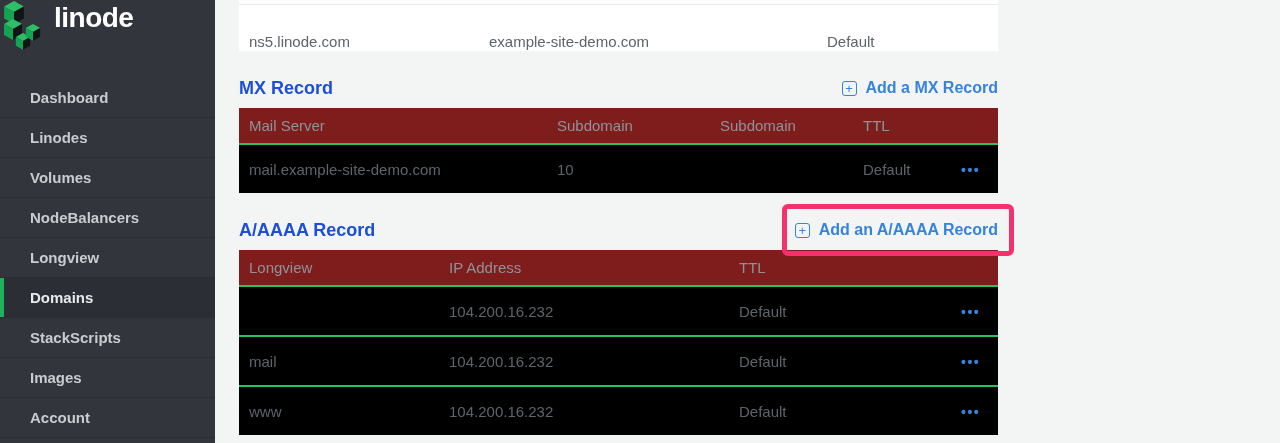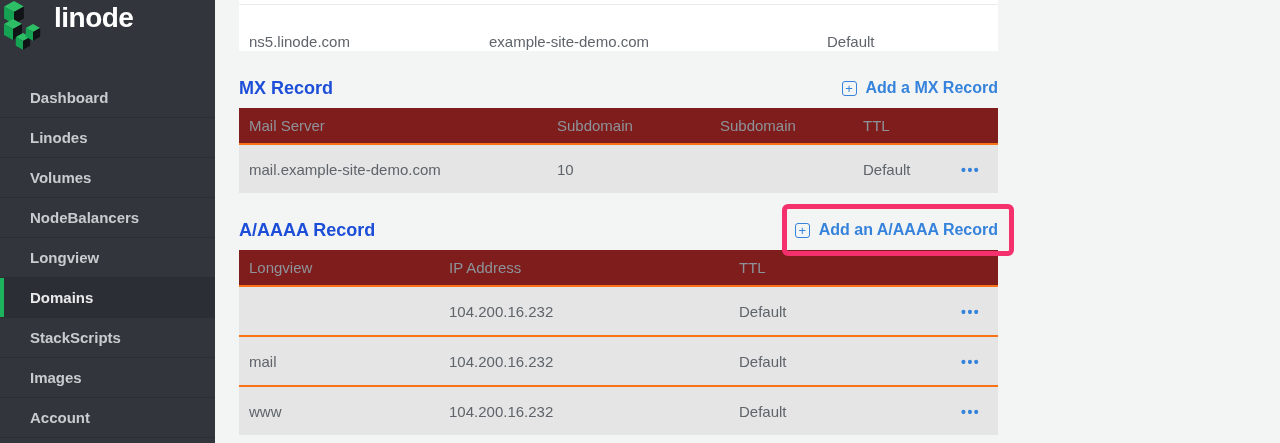--- a/index.html
+++ b/index.html
@@ -65,22 +65,22 @@
     font-size: 13px; font-weight: 400; line-height: 1;
   }
 
   .table { background: #ffffff; }
   .thead {
     display: flex; align-items: center; height: 35px;
     background: #7f1d1d; color: #8e9399; font-size: 15px;
   }
   .trow {
     display: flex; align-items: center; height: 50px;
-    border-top: 2px solid #f97316;
-    color: #5e646a; font-size: 15px; background: #e5e5e5;
+    border-top: 2px solid #22c55e;
+    color: #5e646a; font-size: 15px; background: #000000;
   }
 
   
   .ns-c1 { width: 250px; padding-left: 10px; }
   .ns-c2 { width: 338px; }
   .ns-c3 { flex: 1; }
 
   .mx-c1 { width: 318px; padding-left: 10px; }
   .mx-c2 { width: 135px; }
   .mx-c3 { width: 143px; margin-left: 28px; }

